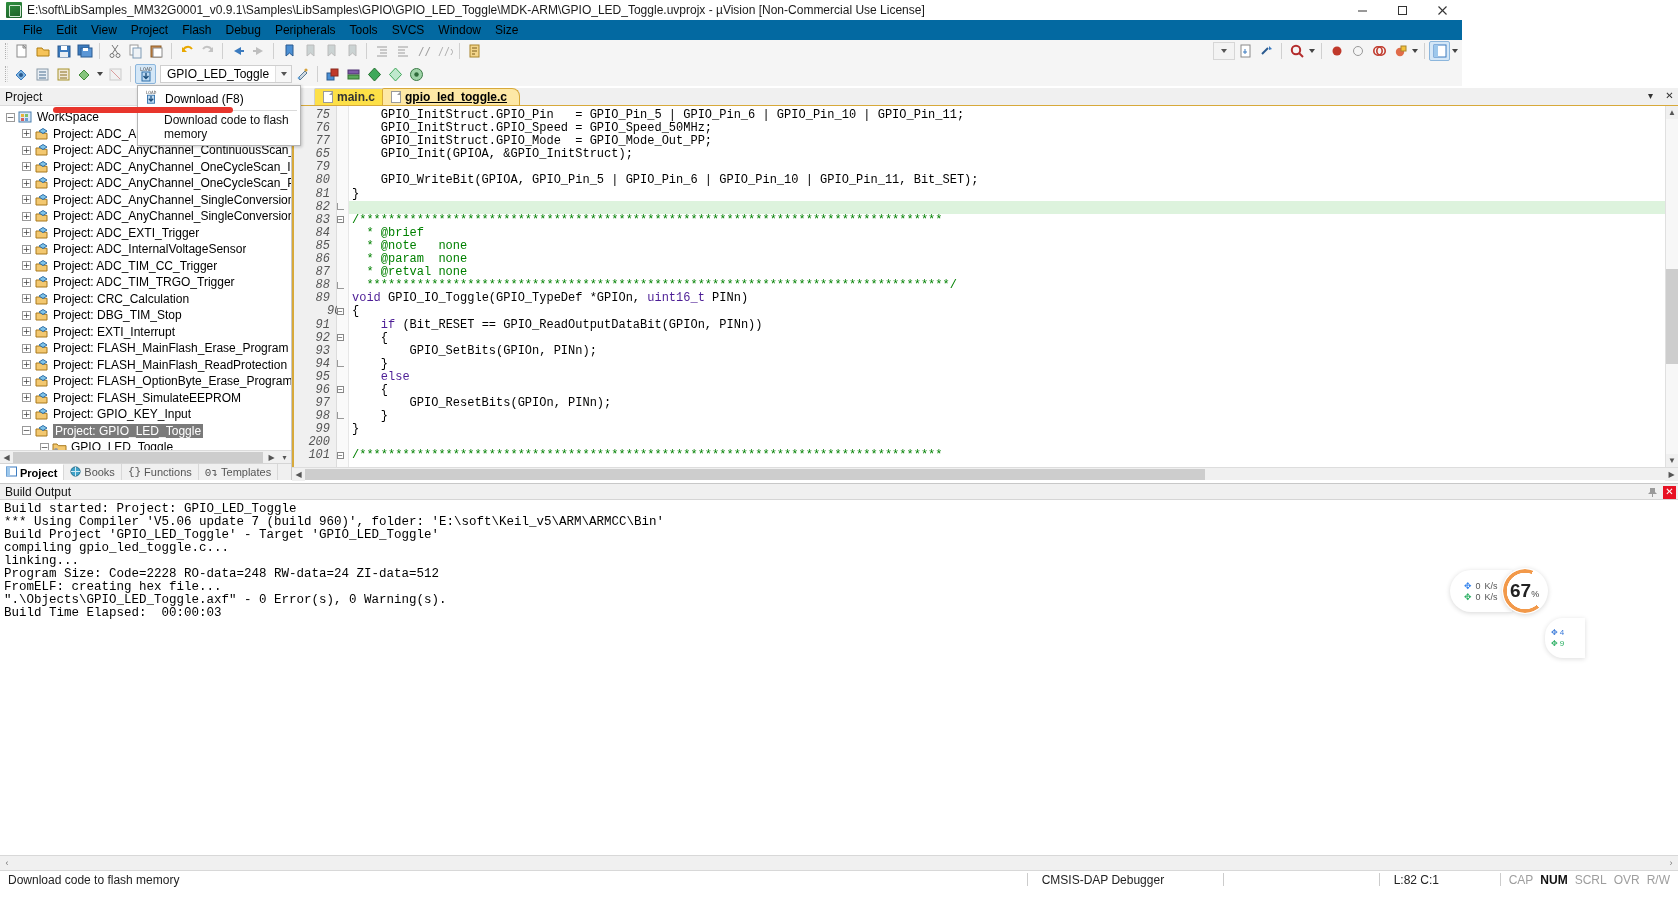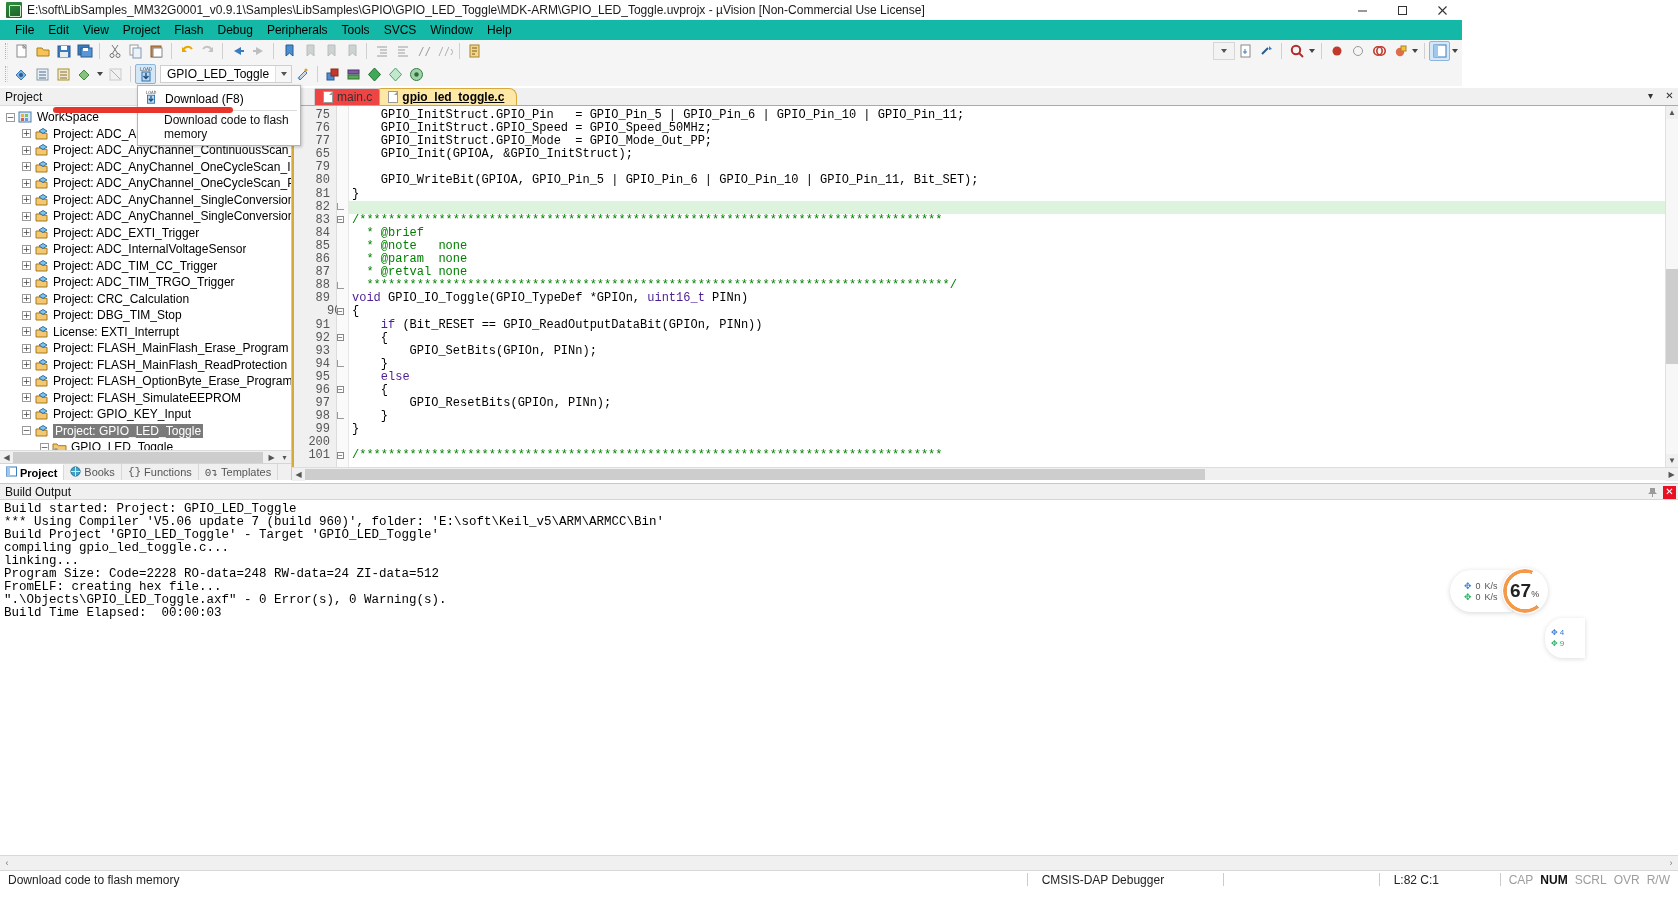--- a/index.html
+++ b/index.html
@@ -33,22 +33,22 @@
   }
   .tb-title { font-size: 12px; color: #1a1a1a; white-space: nowrap; }
   .winbtns { position: absolute; right: 0; top: 0; display: flex; height: 20px; }
   .winbtn {
     width: 40px; height: 20px; display: flex; align-items: center; justify-content: center;
     font-size: 12px; color: #222;
   }
 
   
   .menubar {
-    height: 20px; background: #14b8a6; display: flex; align-items: center;
-    padding-left: 8px;
+    height: 20px; background: #0369a1; display: flex; align-items: center;
+    padding-left: 16px;
   }
   .menu-item {
     padding: 2px 7px; font-size: 12px; color: #000; line-height: 16px;
     white-space: nowrap;
   }
 
   
   .toolbar {
     height: 22px; background: #f5f5f5; display: flex; align-items: center;
     padding: 0 2px; position: relative;
@@ -124,37 +124,37 @@
   .ptab.sel { background:#ffffff; color:#000; font-weight:bold; border-top:1px solid #fff;}
 
   
   .edit-pane { flex:1; display:flex; flex-direction:column; background:#fff; position:relative;}
   .tabstrip {
     height:18px; background:#f0f0f0; display:flex; align-items:flex-end; position:relative;
     border-bottom:1px solid #d7a93a;
   }
   .etab {
     display:flex; align-items:center; gap:4px; height:17px; padding:0 12px 0 8px;
-    font-size:12px; background:#ef4444; border:1px solid #cfcfcf; border-bottom:none;
-    border-radius:2px 8px 0 0; margin-right:-6px; color:#333;
+    font-size:12px; background:#fde047; border:1px solid #cfcfcf; border-bottom:none;
+    border-radius:2px 8px 0 0; margin-right:-6px; color:#333;font-weight:bold;
   }
   .etab.active { background:#fde8a6; border-color:#d7a93a; color:#000; font-weight:bold; z-index:3;}
   .etab .fileicon { width:10px;height:12px;background:#fff;border:1px solid #9a9a9a;flex:none; position:relative;}
   .etab .fileicon::after{content:"";position:absolute;right:-1px;top:-1px;border-left:4px solid transparent;border-bottom:4px solid #9a9a9a;}
   .etab.active .lbl { text-decoration: underline; }
   .tabstrip-right { position:absolute; right:2px; top:1px; display:flex; gap:6px; align-items:center;}
   .tsr-btn { font-size:10px; color:#333; width:13px;height:13px;display:flex;align-items:center;justify-content:center;}
 
   .codearea { flex:1; display:flex; position:relative; overflow:hidden; background:#fff;
      border-left:2px solid #d7a93a; }
   .gutter-wrap { display:flex; flex:none;}
   .gutter {
     width:43px; background:#f0f0f0; color:#555; text-align:right; padding-right:6px;
     font-family:"Liberation Mono", monospace; font-size:12px; line-height:13.1px;
-    padding-top:3px; border-right:1px solid #dcdcdc; flex:none;
+    padding-top:3px; border-right:1px solid #dcdcdc; flex:none;font-style:italic;
   }
   .foldcol {
     width:12px; background:#fafafa; border-right:1px solid #e7e7e7; padding-top:3px;
     font-family:"Liberation Mono", monospace; font-size:12px; line-height:13.1px; flex:none;
     position:relative;
   }
   .foldbox{ width:7px;height:7px;border:1px solid #888;background:#fff;display:inline-flex;
      align-items:center;justify-content:center;font-size:8px;line-height:5px;color:#333; vertical-align:middle;}
   .foldline{ display:block;height:13.1px; }
   .codetext {
@@ -288,21 +288,21 @@
     <div class="menu-item">File</div>
     <div class="menu-item">Edit</div>
     <div class="menu-item">View</div>
     <div class="menu-item">Project</div>
     <div class="menu-item">Flash</div>
     <div class="menu-item">Debug</div>
     <div class="menu-item">Peripherals</div>
     <div class="menu-item">Tools</div>
     <div class="menu-item">SVCS</div>
     <div class="menu-item">Window</div>
-    <div class="menu-item">Help</div>
+    <div class="menu-item">Size</div>
   </div>
 
   <div class="toolbar">
     <div class="tgrip"></div>
 
     <div class="tbtn">
       <svg width="16" height="16">
           <rect x="3" y="2" width="9" height="12" fill="#fff" stroke="#8a8a8a"></rect>
           <path d="M9 2l3 3h-3z" fill="#d8d8d8" stroke="#8a8a8a"></path>
         </svg>
@@ -709,21 +709,21 @@
                   <path d="M9 1.5l4 2.5-4 2.5-4-2.5z" fill="#7fc3e8" stroke="#2f6fa8"></path>
                 </svg></span>
               <span class="tlabel">Project: DBG_TIM_Stop</span>
             </div>
             <div class="tnode" style="padding-left: 22px;">
               <span class="expander">+</span>
               <span class="ticon"><svg width="15" height="14">
                   <path d="M2 5h5l1 1.3h5V12H2z" fill="#f3c870" stroke="#a8791c"></path>
                   <path d="M9 1.5l4 2.5-4 2.5-4-2.5z" fill="#7fc3e8" stroke="#2f6fa8"></path>
                 </svg></span>
-              <span class="tlabel">License: EXTI_Interrupt</span>
+              <span class="tlabel">Project: EXTI_Interrupt</span>
             </div>
             <div class="tnode" style="padding-left: 22px;">
               <span class="expander">+</span>
               <span class="ticon"><svg width="15" height="14">
                   <path d="M2 5h5l1 1.3h5V12H2z" fill="#f3c870" stroke="#a8791c"></path>
                   <path d="M9 1.5l4 2.5-4 2.5-4-2.5z" fill="#7fc3e8" stroke="#2f6fa8"></path>
                 </svg></span>
               <span class="tlabel">Project: FLASH_MainFlash_Erase_Program</span>
             </div>
             <div class="tnode" style="padding-left: 22px;">

